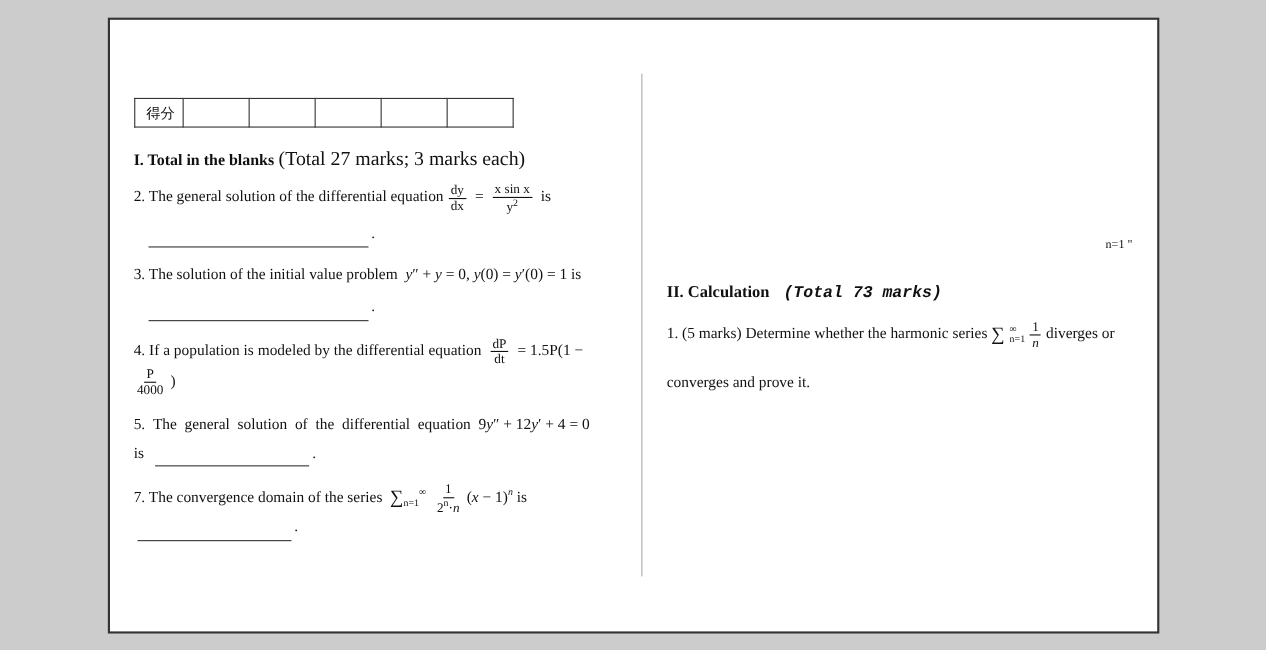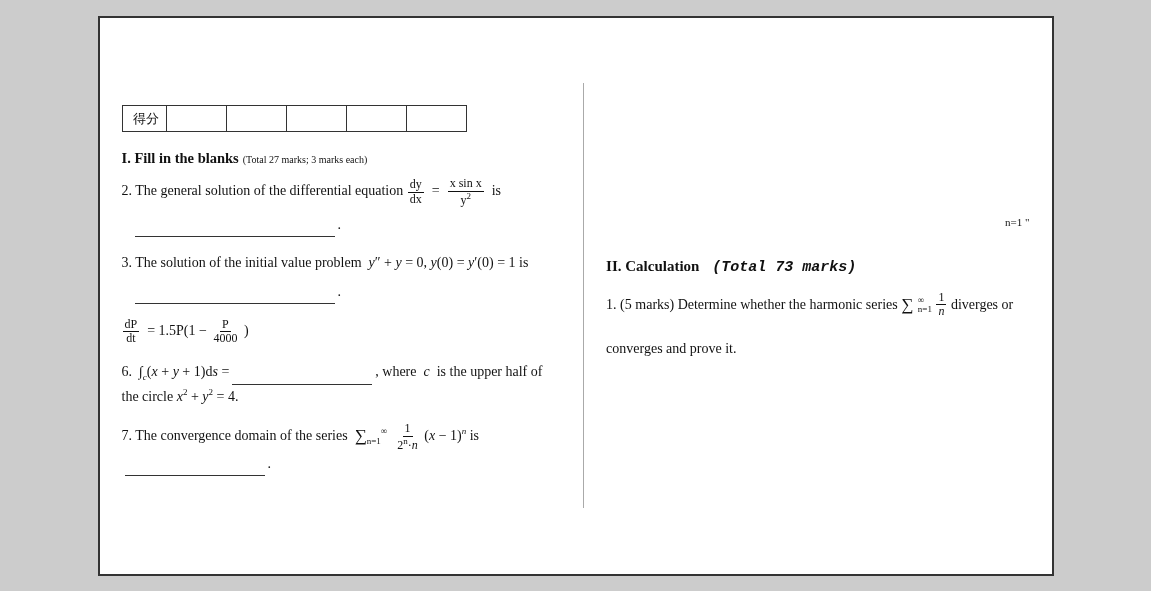--- a/index.html
+++ b/index.html
@@ -50,21 +50,21 @@
       width: 44px;
       font-size: 13px;
       padding-left: 4px;
     }
     .section-title {
       font-weight: bold;
       font-size: 14.5px;
       margin-bottom: 10px;
     }
     .sub-title {
-      font-size: 10px;
+      font-size: 18px;
       font-weight: normal;
       margin-left: 4px;
     }
     .problem {
       margin-bottom: 14px;
       line-height: 1.7;
     }
     .blank-line {
       display: inline-block;
       border-bottom: 1px solid #333;
@@ -138,21 +138,21 @@
         <td></td>
         <td></td>
         <td></td>
         <td></td>
         <td></td>
       </tr>
     </tbody>
       </table>
 
     <div class="section-title">
-      <span>I. </span><span>Fill in the blanks</span><span class="sub-title">(Total 27 marks; 3 marks each)</span>
+      <span>I. </span><span>Total in the blanks</span><span class="sub-title">(Total 27 marks; 3 marks each)</span>
     </div>
 
 
     <div class="problem">
       <div>
         <span>2. The general solution of the differential equation </span>
         <span class="frac">
           <span class="num">dy</span>
           <span class="den">dx</span>
         </span>
@@ -172,37 +172,43 @@
       <div>
         <span>3. The solution of the initial value problem &nbsp;<i>y</i>″ + <i>y</i> = 0, <i>y</i>(0) = <i>y</i>′(0) = 1 is</span>
       </div>
       <div style="margin-top:6px; margin-left:10px;">
         <span class="blank-line-long"></span>.
       </div>
     </div>
 
     <div class="problem">
       <div>
+        <span>4. If a population is modeled by the differential equation&nbsp;</span>
         <span class="frac">
           <span class="num">dP</span>
           <span class="den">dt</span>
         </span>
         <span>&nbsp;= 1.5P(1 −</span>
         <span class="frac">
           <span class="num">P</span>
           <span class="den">4000</span>
         </span>
         <span>)</span>
       </div>
     </div>
 
-
-    <div class="problem">
-      <span>6. &nbsp;∫<sub><i>c</i></sub>(<i>x</i> + <i>y</i> + 1)d<i>s</i> =<span class="blank-line"></span>, where &nbsp;<i>c</i> &nbsp;is the upper half of the circle <i>x</i><sup>2</sup> + <i>y</i><sup>2</sup> = 4.</span>
-    </div>
+    <div class="problem">
+      <div>
+        <span>5. &nbsp;The &nbsp;general &nbsp;solution &nbsp;of &nbsp;the &nbsp;differential &nbsp;equation &nbsp;9<i>y</i>″ + 12<i>y</i>′ + 4 = 0</span>
+      </div>
+      <div style="margin-top:2px;">
+        <span>is &nbsp;<span class="blank-line"></span>.</span>
+      </div>
+    </div>
+
 
     <div class="problem">
       <span>7. The convergence domain of the series
         &nbsp;<span style="font-size:17px;vertical-align:middle;">∑</span><sub style="font-size:9px;">n=1</sub><sup style="font-size:9px;">∞</sup>&nbsp;
         <span class="frac">
           <span class="num">1</span>
           <span class="den">2<sup>n</sup>·<i>n</i></span>
         </span>
         (<i>x</i> − 1)<sup><i>n</i></sup> is<span class="blank-line"></span>.
       </span>

